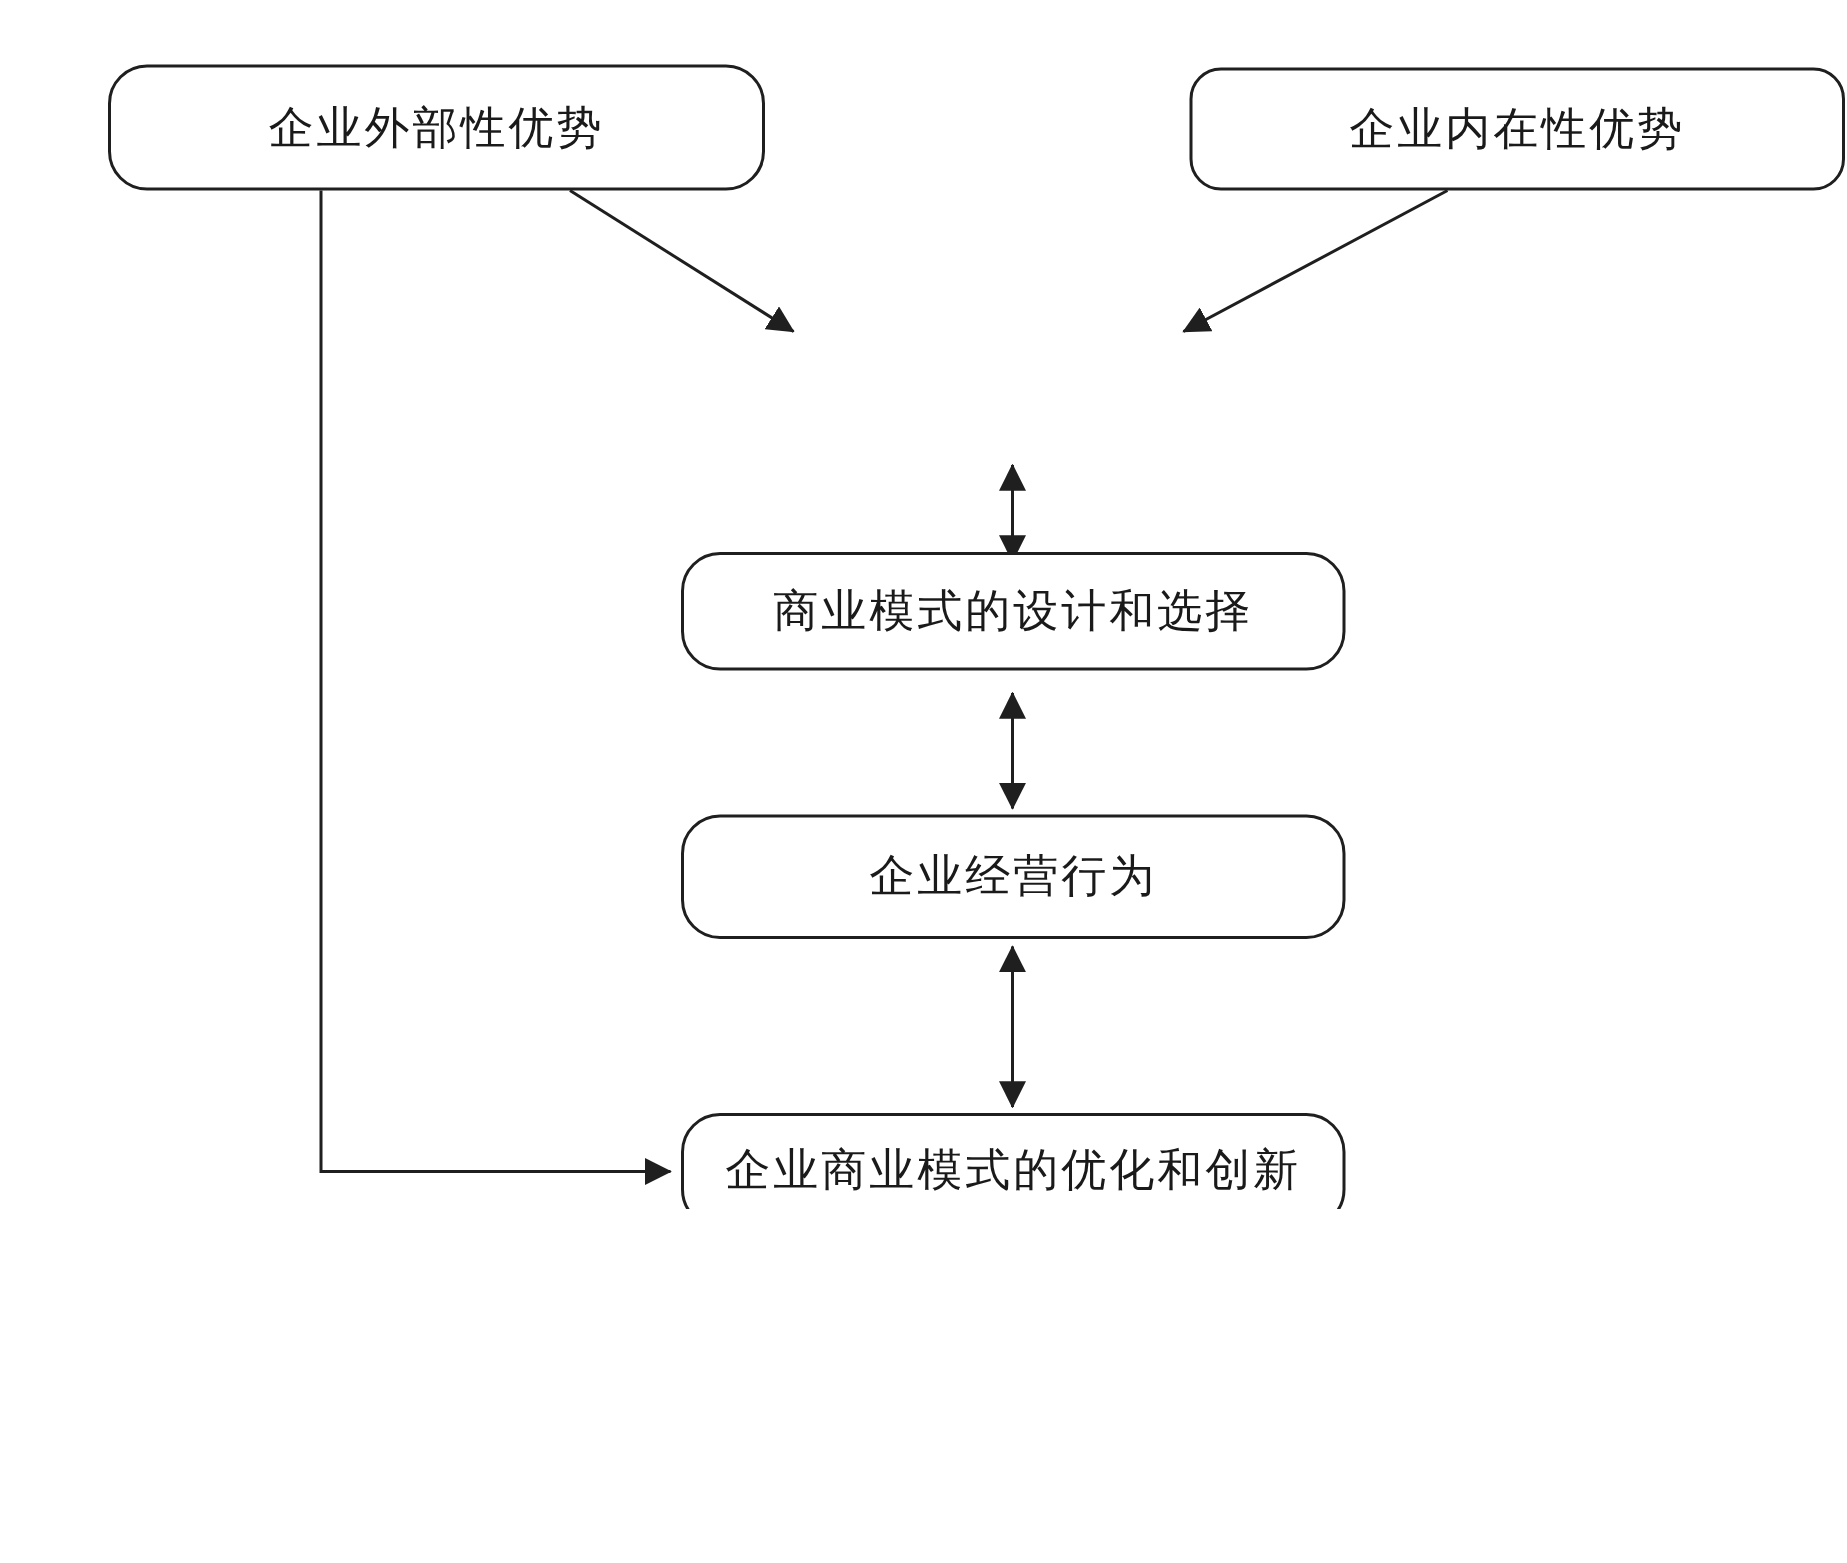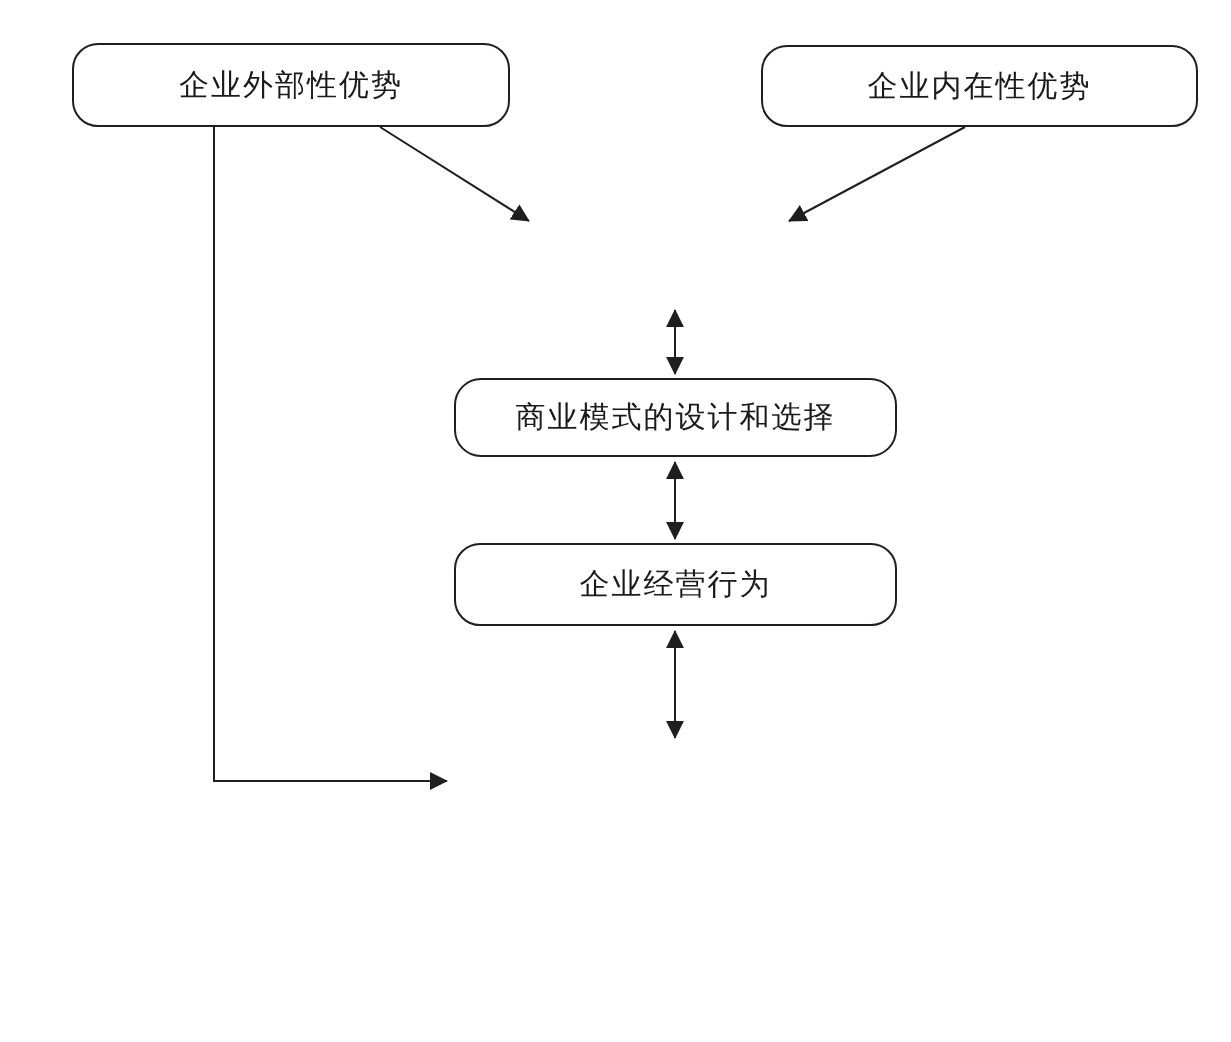--- a/index.html
+++ b/index.html
@@ -31,23 +31,23 @@
     align-items: center;
     justify-content: center;
     color: #1a1a1a;
     font-size: 30px;
     letter-spacing: 2px;
     z-index: 1;
     white-space: nowrap;
   }
   
   .n0 { left: 55px;  top: 43px;  width: 438px; height: 84px; }
-  .n1 { left: 744px; top: 45px;  width: 437px; height: 82px; }
+  .n1 { left: 776px; top: 45px;  width: 437px; height: 82px; border-radius: 21px; }
   .n2 { left: 437px; top: 227px; width: 443px; height: 78px; }
-  .n3 { left: 437px; top: 378px; width: 443px; height: 79px; border-radius: 27px; }
+  .n3 { left: 437px; top: 368px; width: 443px; height: 79px; }
   .n4 { left: 437px; top: 543px; width: 443px; height: 83px; }
   .n5 { left: 437px; top: 742px; width: 443px; height: 77px; }
   .n6 { left: 437px; top: 937px; width: 443px; height: 79px; }
 </style>
 </head>
 <body>
 
 <div class="canvas">
 
   <svg class="edges-layer" width="1231" height="1042" viewBox="0 0 1231 1042">
@@ -79,15 +79,18 @@
 
 
   <div class="node n3">
     <span>商业模式的设计和选择</span>
   </div>
 
   <div class="node n4">
     <span>企业经营行为</span>
   </div>
 
+  <div class="node n5">
+    <span>企业商业模式的优化和创新</span>
+  </div>
 
 
 </div>
 
 </body></html>

